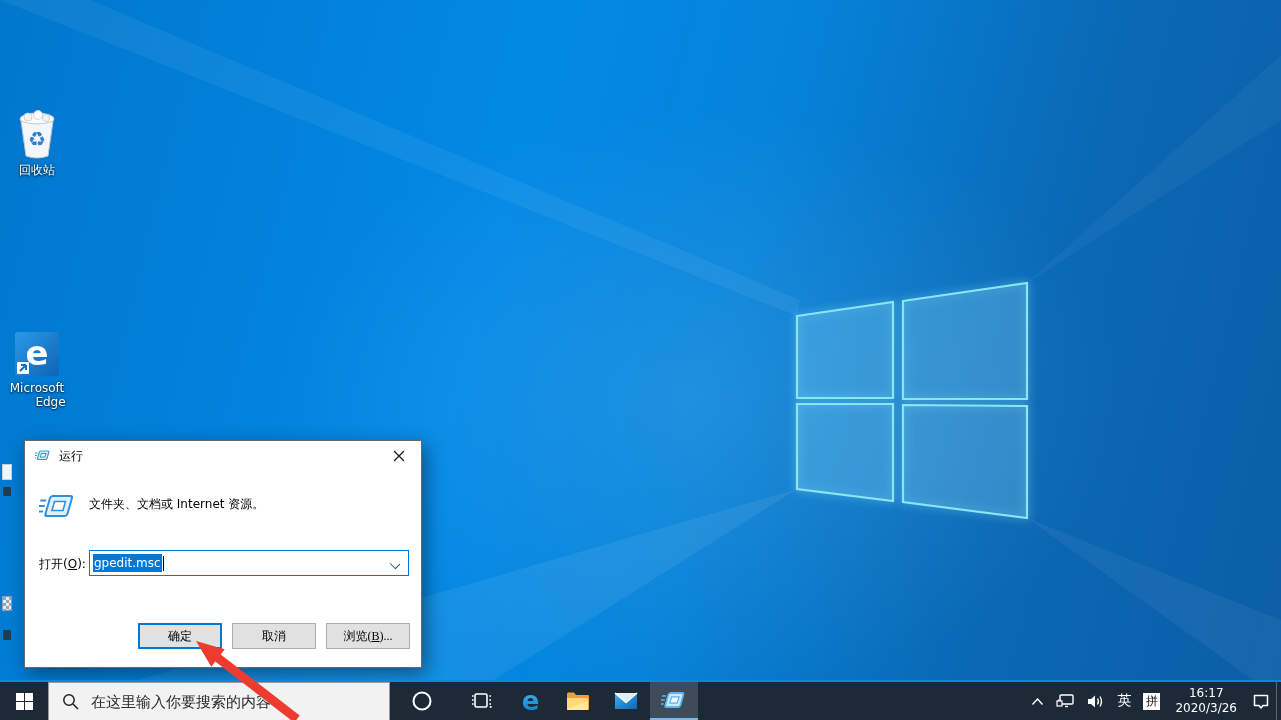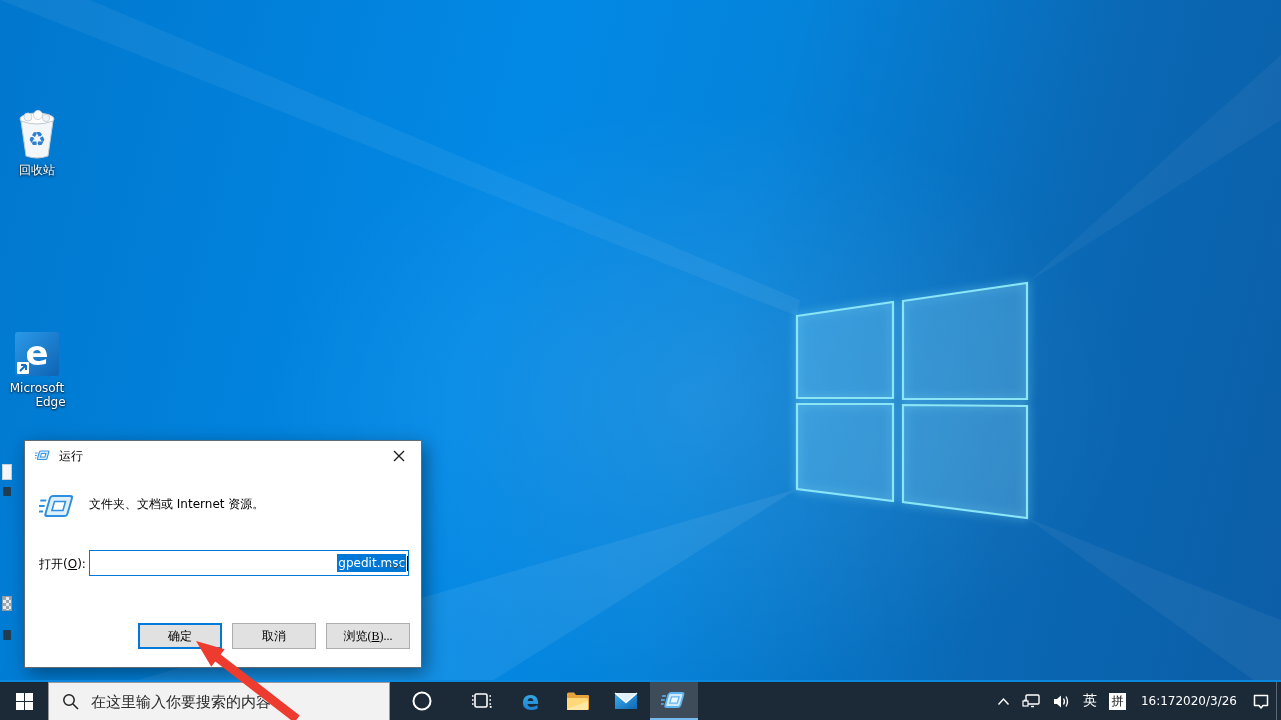--- a/index.html
+++ b/index.html
@@ -25,21 +25,21 @@
   
   .dialog { position:absolute; left:24px; top:440px; width:398px; height:228px; z-index:5;
     background:#fff; border:1px solid #5f6a73; box-shadow:4px 6px 18px rgba(0,0,0,.42); font-size:12px; color:#000; }
   .dlg-titlebar { position:absolute; left:0; top:0; right:0; height:30px; background:#fff; display:flex; align-items:center; }
   .dlg-title { margin-left:8px; font-size:12px; color:#000; }
   .dlg-close { position:absolute; right:0; top:0; width:45px; height:29px; display:flex; align-items:center; justify-content:center; cursor:pointer; }
   .dlg-body-icon { position:absolute; left:14px; top:50px; }
   .dlg-desc { position:absolute; left:64px; top:55px; width:320px; line-height:17px; }
   .dlg-open-label { position:absolute; left:14px; top:115px; }
   .combo { position:absolute; left:64px; top:109px; width:320px; height:26px; background:#fff;
-    border:1px solid #0078d7; display:flex; align-items:center; padding-left:3px;justify-content:flex-end; }
+    border:1px solid #0078d7; display:flex; align-items:center; padding-left:3px; }
   .combo .sel { background:#0078d7; color:#fff; padding:2px 1px; }
   .caret { width:1px; height:15px; background:#000; margin-left:1px; }
   .combo-chevron { position:absolute; right:9px; top:9px; width:8px; height:8px;
     border-right:1.6px solid #444; border-bottom:1.6px solid #444; transform:rotate(45deg) scale(1,.85); }
   .btn { position:absolute; top:182px; width:84px; height:26px; background:#e1e1e1; border:1px solid #adadad;
     font-size:12px; color:#000; display:flex; align-items:center; justify-content:center; cursor:pointer;
     font-family:Liberation Serif, serif; }
   .btn.default { border:2px solid #0078d7; }
   .ak { text-decoration:underline; }
 
@@ -50,21 +50,21 @@
   .tb-search { width:342px; background:#f2f2f2; border:1px solid #9a9a9a; border-bottom:none; display:flex; align-items:center; padding-left:13px; cursor:text; }
   .tb-search input { border:none; outline:none; background:transparent; font-size:15px; width:270px; margin-left:12px;
     font-family:"DejaVu Sans","Liberation Sans",sans-serif; color:#111; }
   .tb-search input::placeholder { color:#2b2b2b; opacity:1; }
   .tb-app { width:48px; display:flex; align-items:center; justify-content:center; cursor:pointer; }
   .tb-app.active { background:#3e4c59; box-shadow:inset 0 -2px 0 #76b9ed; }
   .tray { position:absolute; right:0; top:0; bottom:0; display:flex; align-items:center; }
   .tray-item { display:flex; align-items:center; justify-content:center; height:100%; padding:0 6px; cursor:pointer; color:#fff; }
   .ime-lang { font-size:14px; }
   .ime-mode { width:17px; height:17px; background:#fff; color:#111; font-size:12px; display:flex; align-items:center; justify-content:center; }
-  .clock { flex-direction:row; font-size:12px; line-height:15px; text-align:center; padding:0 9px; }
+  .clock { flex-direction:column; font-size:12px; line-height:15px; text-align:center; padding:0 9px; }
   .show-desktop { width:5px; border-left:1px solid #5a6673; height:100%; cursor:pointer; }
 
   
   .anno { position:absolute; inset:0; z-index:20; pointer-events:none; }
 </style>
 </head>
 <body>
 
 <div class="screen">
 

